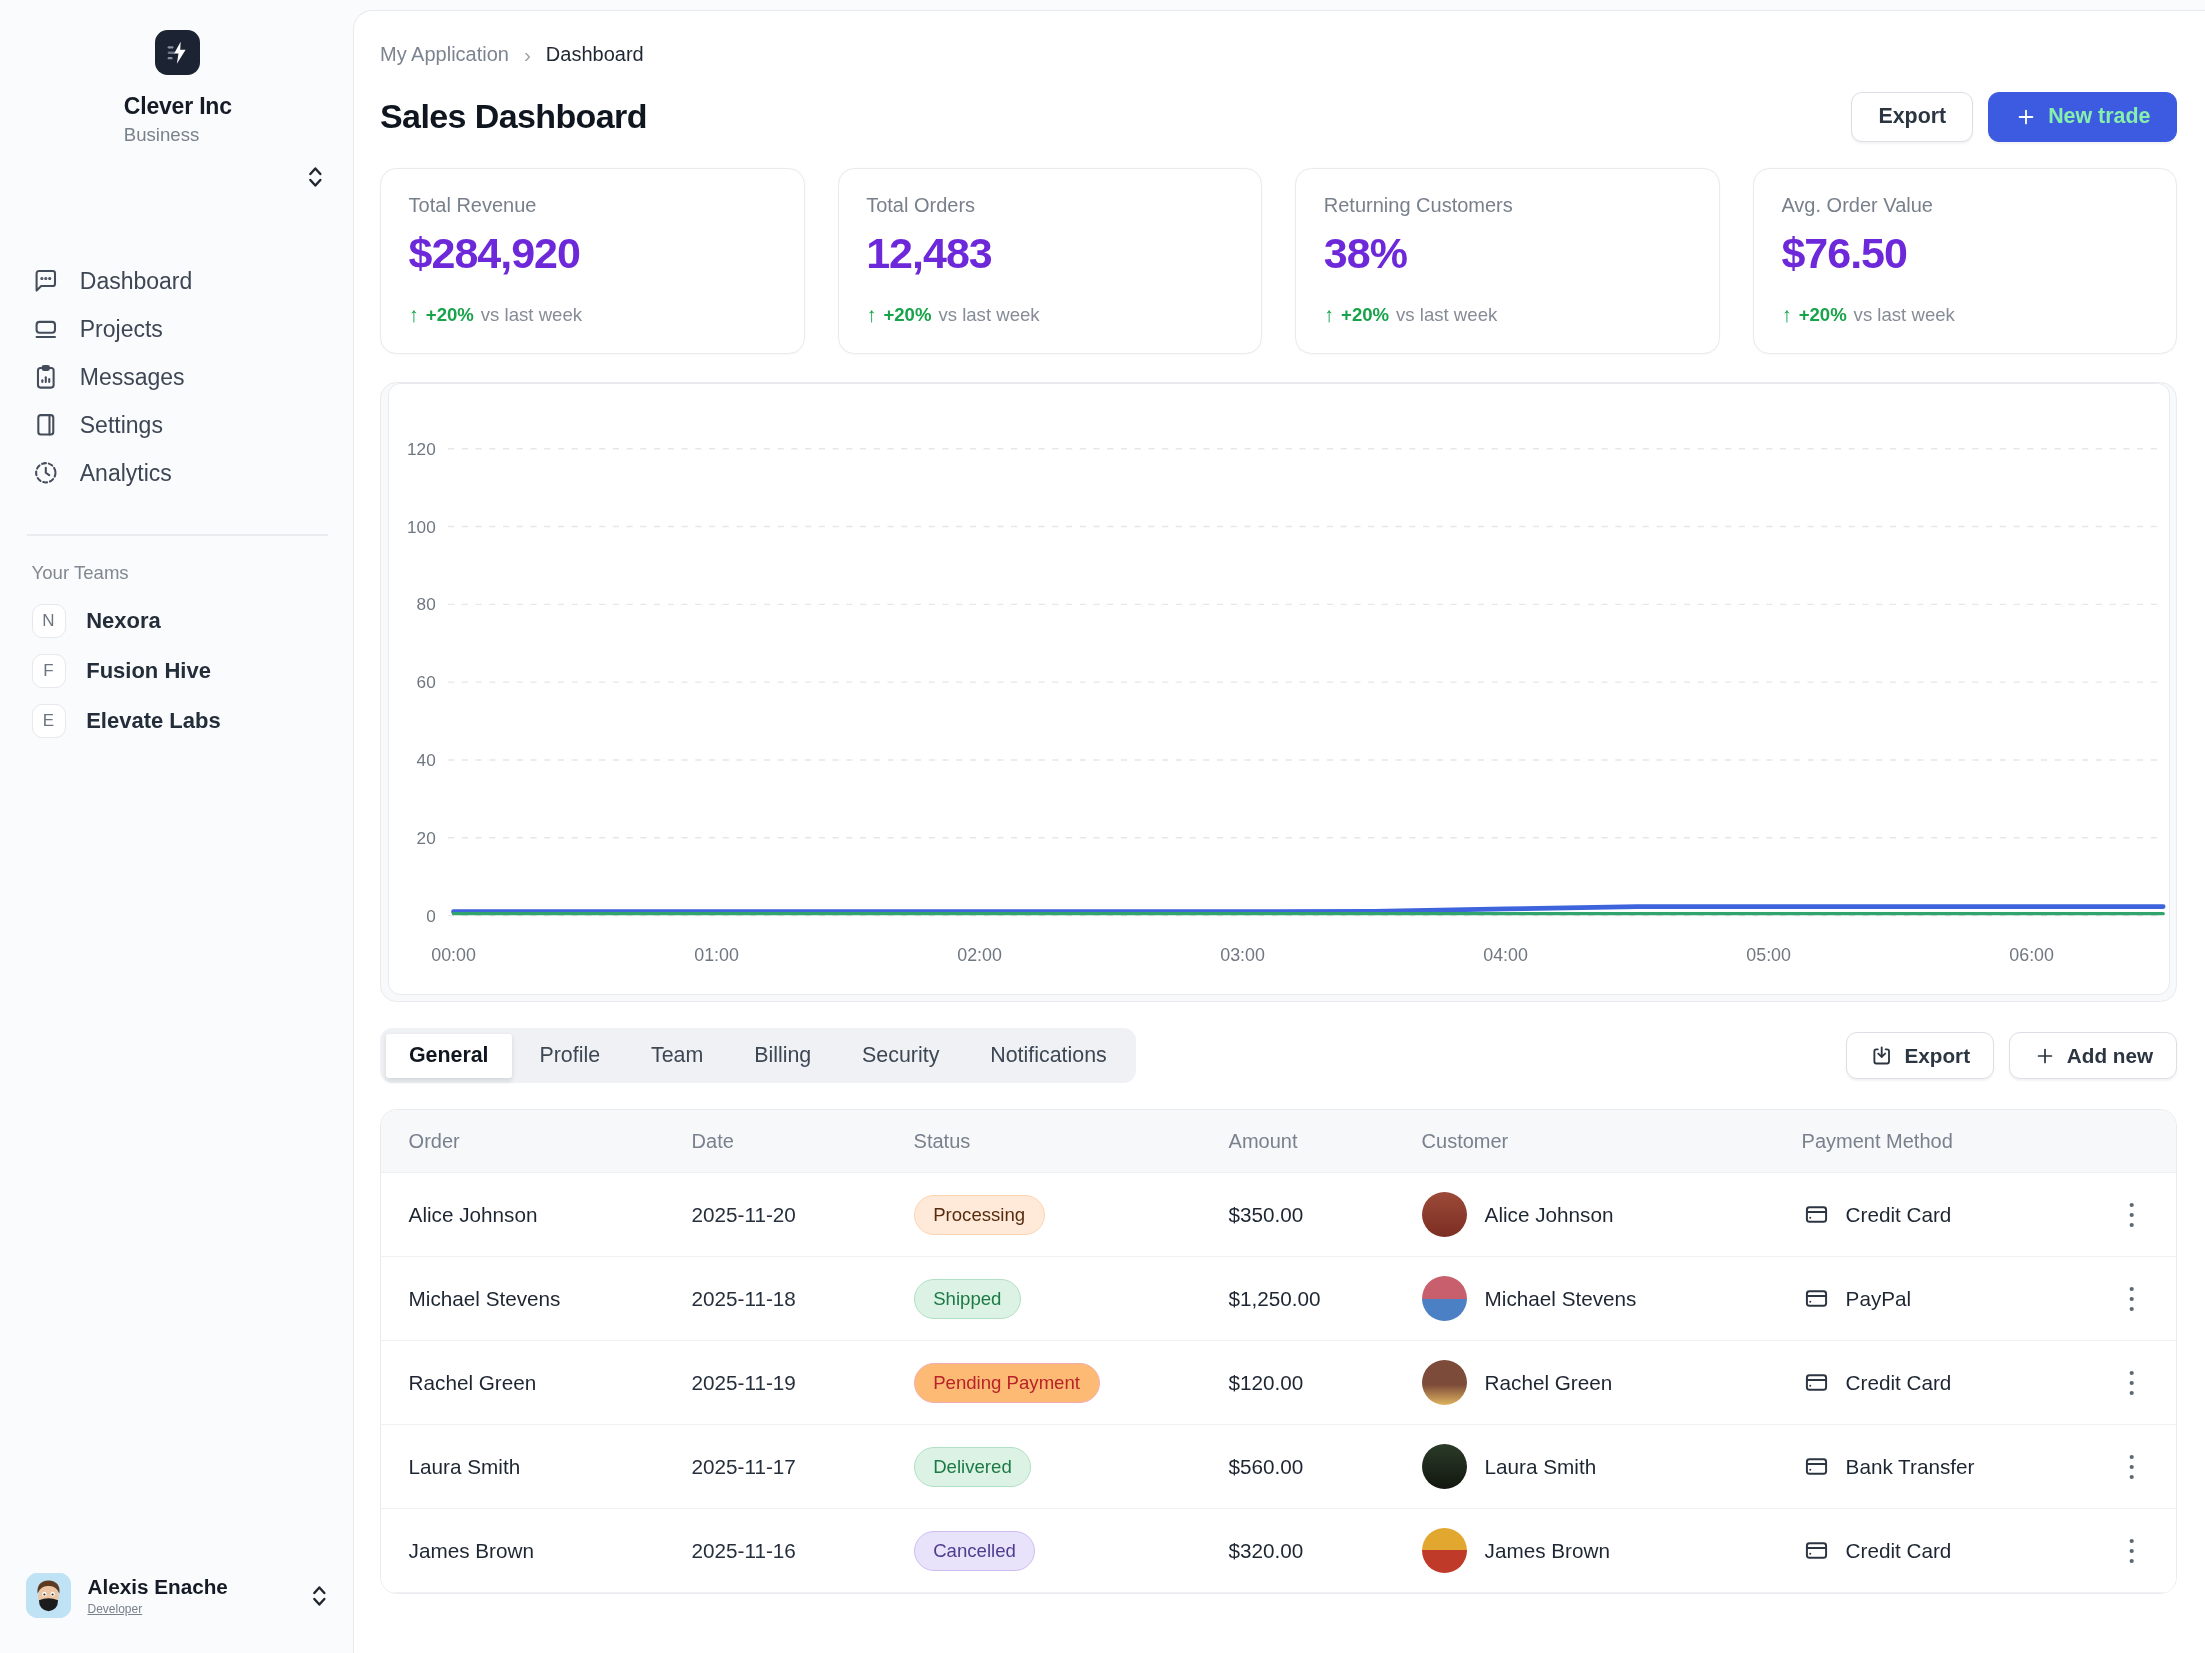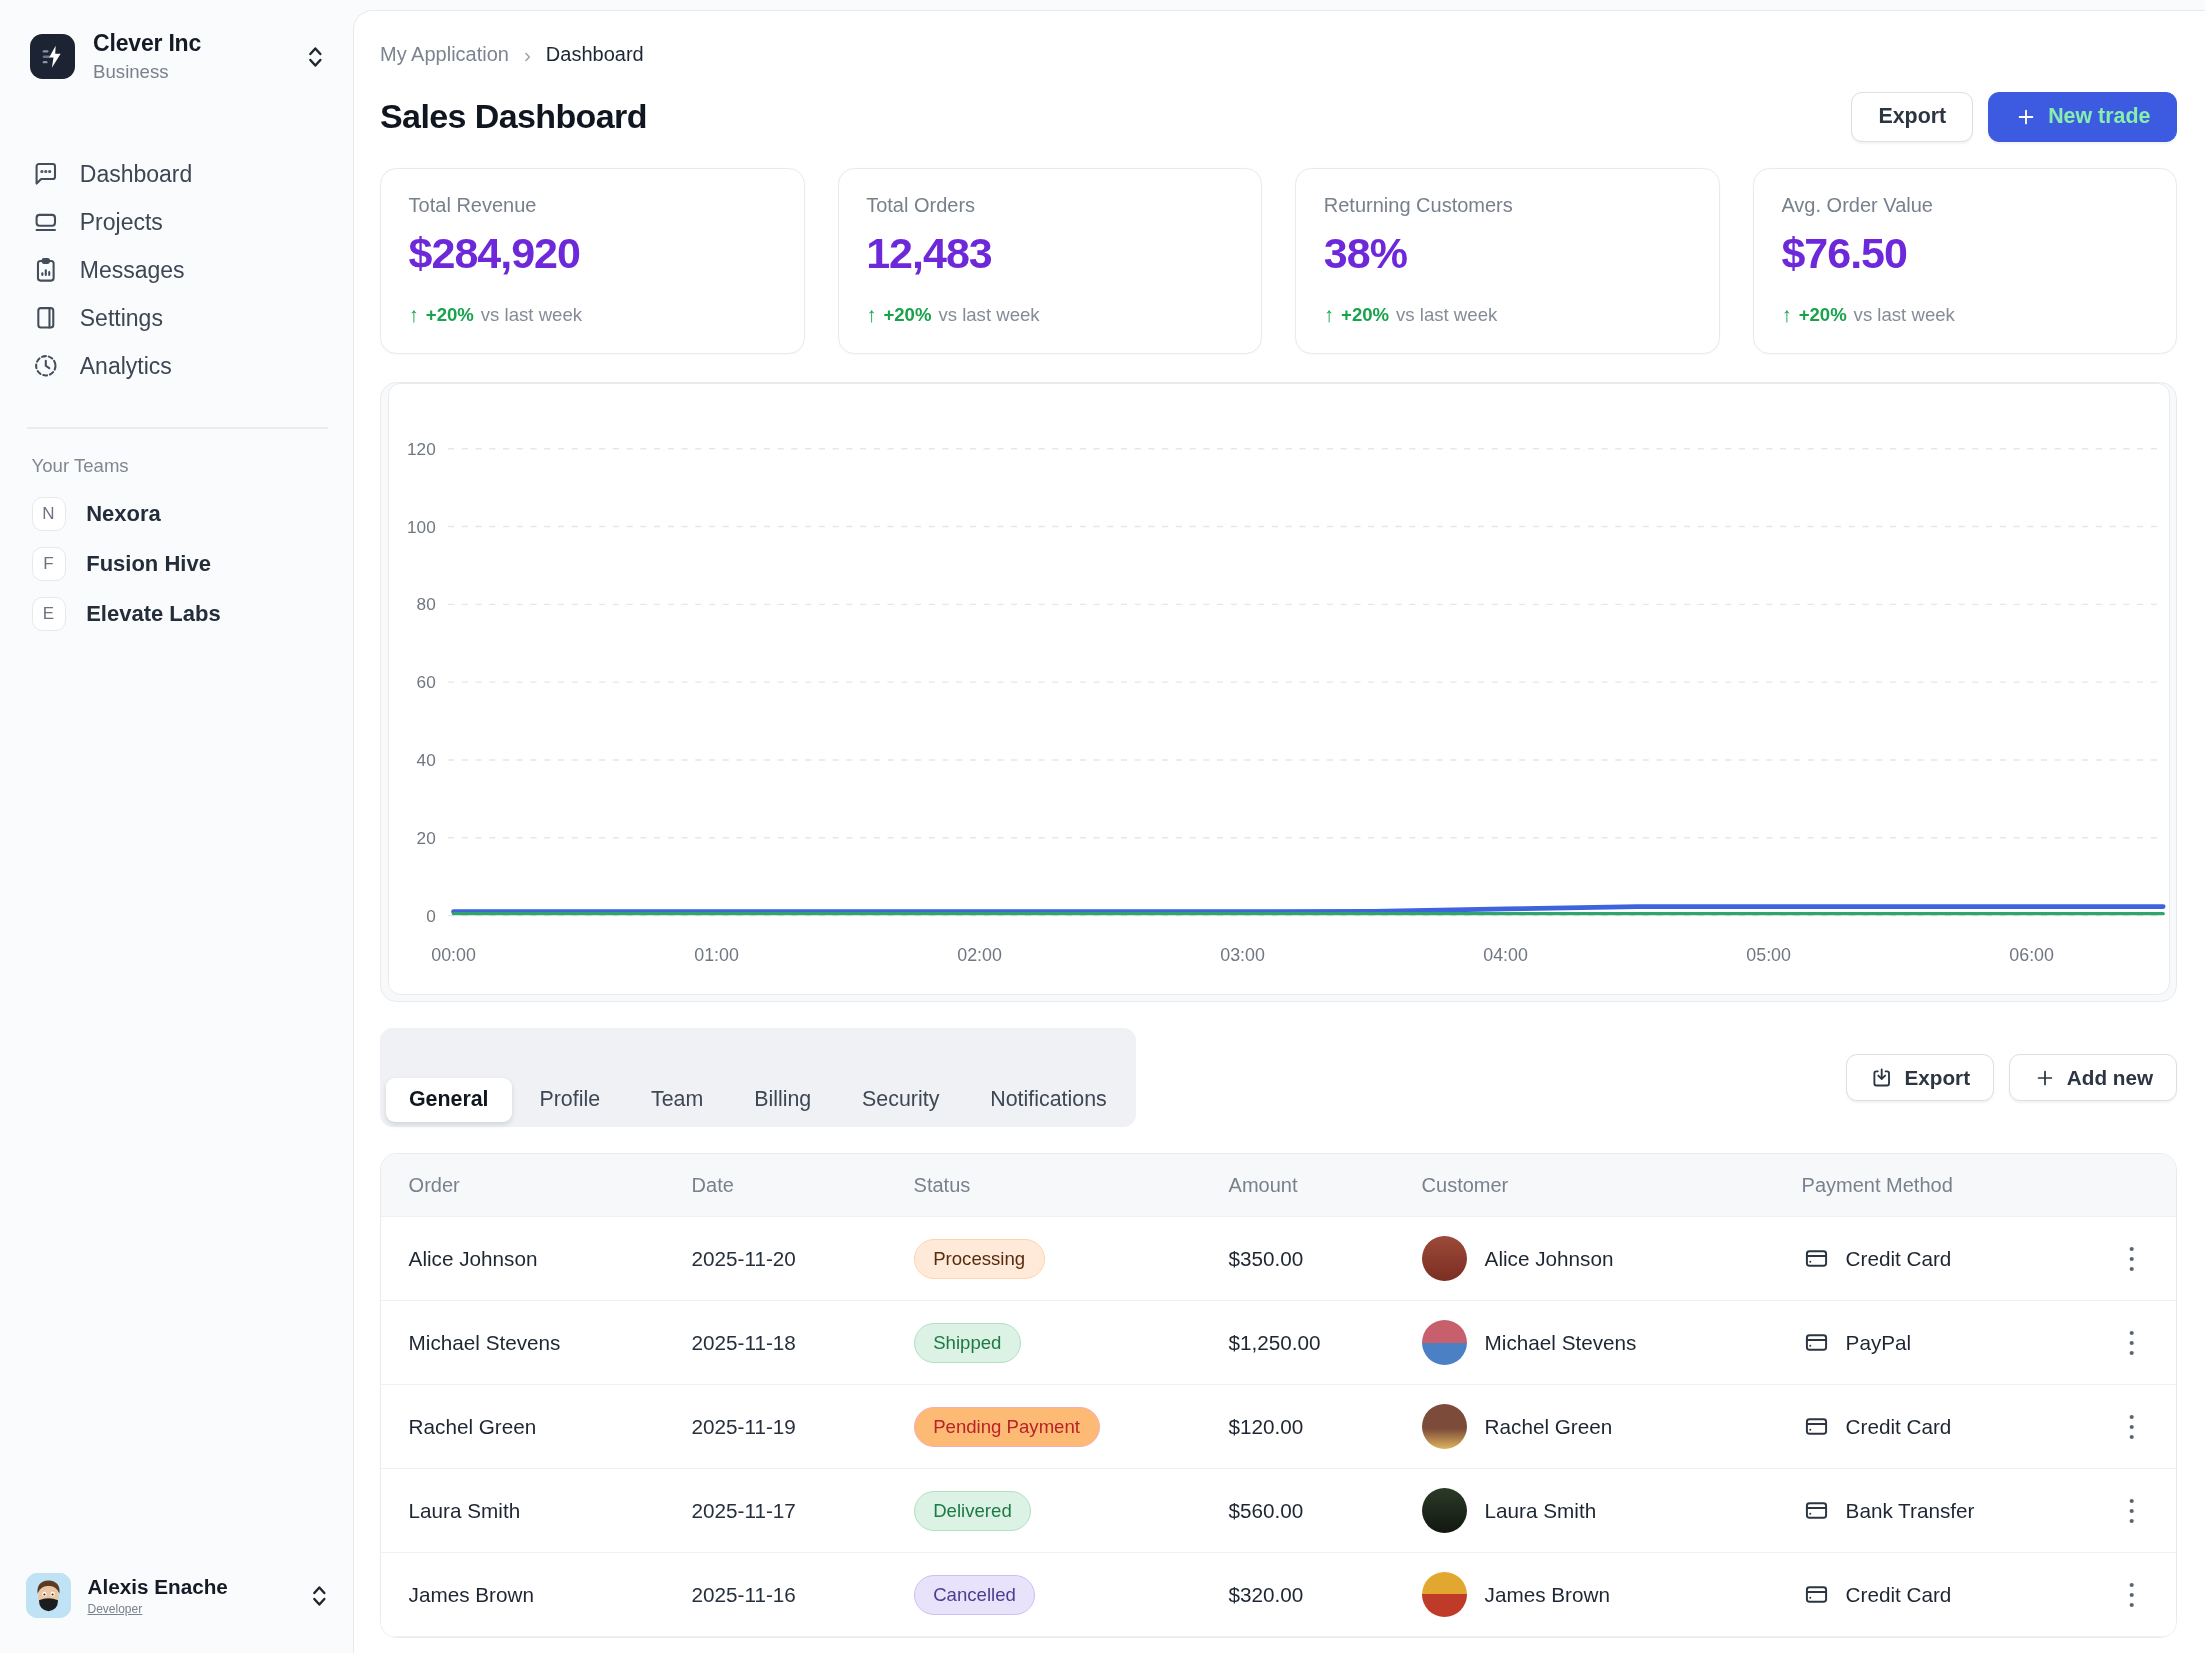--- a/index.html
+++ b/index.html
@@ -11,21 +11,21 @@
     position:relative;
   }
   svg { display:block; }
 
   
   .sidebar {
     position:absolute; left:0; top:0; width:353px; height:1654px;
     padding:26px 23.4px 36px 26px;
     display:flex; flex-direction:column;
   }
-  .org-row { display:flex; align-items:center; gap:18px; padding:4.1px 4.1px; cursor:pointer; }
+  .org-row { display:flex; align-items:center; gap:18px; padding:4.1px 4.1px; cursor:pointer;flex-direction:column; }
   .org-logo {
     width:45px; height:45px; border-radius:12.4px; background:#1c2433;
     display:grid; place-items:center; flex:0 0 auto;
   }
   .org-text { display:flex; flex-direction:column; gap:4.1px; }
   .org-name { font-size:23px; font-weight:700; color:#141b26; letter-spacing:-0.2px; }
   .org-sub  { font-size:18.6px; color:#79818d; }
   .chev-updown { margin-left:auto; }
 
   .nav { margin-top:63px; display:flex; flex-direction:column; }
@@ -113,22 +113,22 @@
   .plot-panel {
     margin:0 6.9px 6.9px; height:612px; background:#ffffff;
     border:1.4px solid #e8eaee; border-radius:12.4px;
   }
   .plot-panel svg { width:100%; height:100%; }
 
   
   .tabs-row { margin-top:26px; display:flex; align-items:center; justify-content:space-between; }
   .tabs { display:inline-flex; align-items:center; gap:4.1px; background:#eff1f4; border-radius:12.4px; padding:5.5px; }
   .tab {
-    height:44px; padding:0 23.4px; display:flex; align-items:center; border-radius:9px;
-    font-size:21.4px; font-weight:500; color:#3e4document754; color:#3e4754; cursor:pointer; white-space:nowrap;margin-top:44px;
+    height:44px; padding:0 23.4px; display:flex; align-items:center; border-radius:3px;
+    font-size:21.4px; font-weight:500; color:#3e4document754; color:#3e4754; cursor:pointer; white-space:nowrap;
   }
   .tab.active { background:#ffffff; color:#10161f; font-weight:700; box-shadow:0 2.1px 5.5px rgba(16,24,40,.12); }
   .tabs-actions { display:flex; gap:15px; }
   .btn--sm { height:47px; padding:0 23.4px; font-size:20.7px; }
 
   
   .table-card {
     margin-top:26px; border:1.4px solid #e8eaee; border-radius:16.5px; background:#fff; overflow:hidden;
   }
   .t-grid { display:grid; grid-template-columns:283px 222px 315px 193px 380px 1fr 63px; align-items:center; padding-left:27.6px; }

